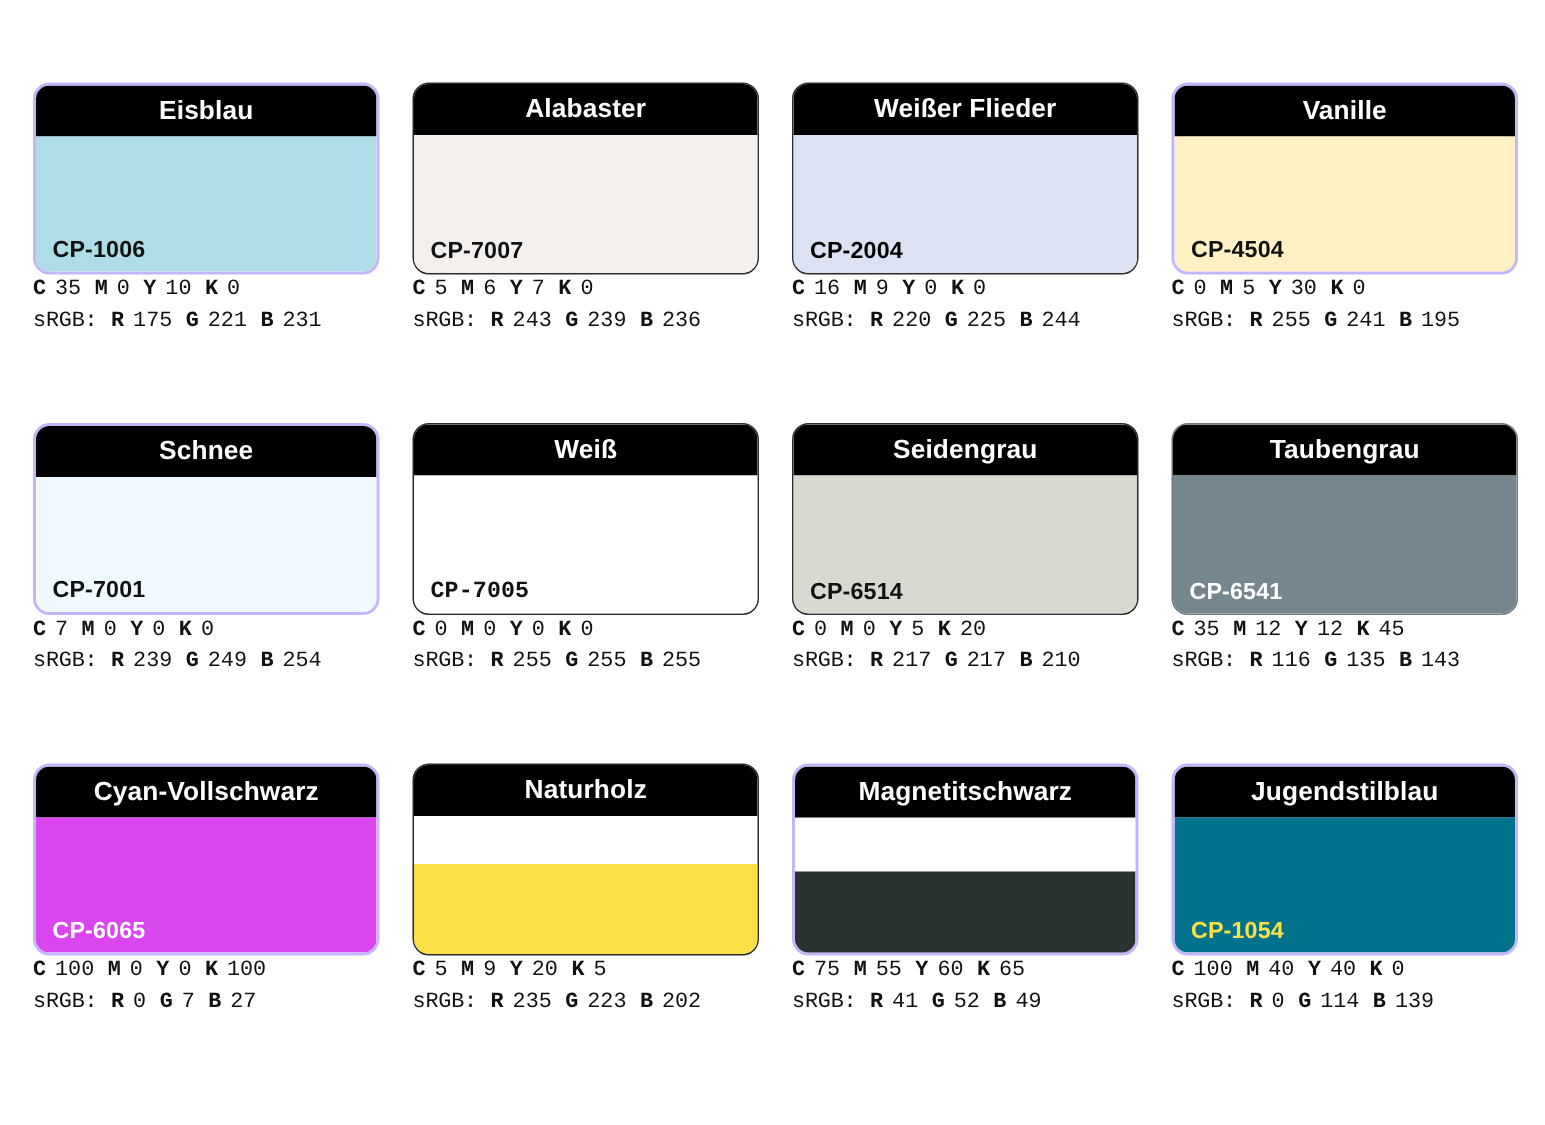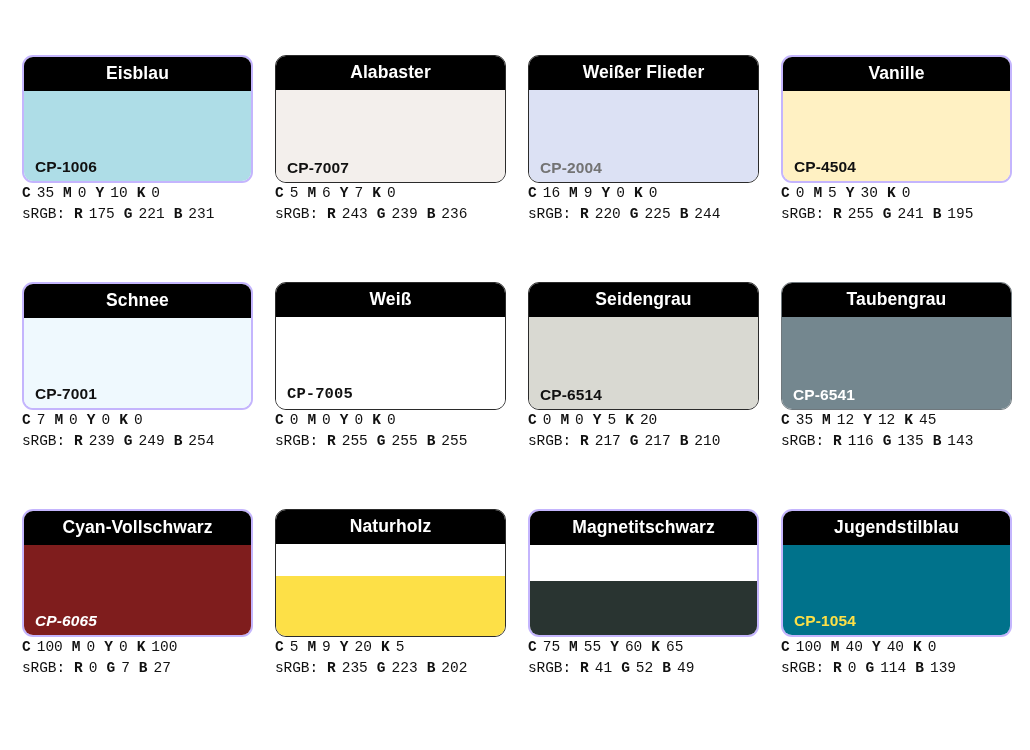--- a/index.html
+++ b/index.html
@@ -137,21 +137,21 @@
       </div>
       <div class="caption">
         <div class="caption-line"><span class="k">C</span><span class="sp"></span><span class="v">5</span><span class="gap"></span><span class="k">M</span><span class="sp"></span><span class="v">6</span><span class="gap"></span><span class="k">Y</span><span class="sp"></span><span class="v">7</span><span class="gap"></span><span class="k">K</span><span class="sp"></span><span class="v">0</span></div>
         <div class="caption-line"><span class="srgb-label">sRGB:</span><span class="gap"></span><span class="k">R</span><span class="sp"></span><span class="v">243</span><span class="gap"></span><span class="k">G</span><span class="sp"></span><span class="v">239</span><span class="gap"></span><span class="k">B</span><span class="sp"></span><span class="v">236</span></div>
       </div>
     </div>
     <div class="cell">
       <div class="card frame-thin">
         <div class="card-header">Weißer Flieder</div>
         <div class="card-body" style="background: rgb(220, 225, 244);">
-          <div class="card-code" style="color: #737373;">CP-2004</div>
+          <div class="card-code" style="color: #000000;">CP-2004</div>
         </div>
       </div>
       <div class="caption">
         <div class="caption-line"><span class="k">C</span><span class="sp"></span><span class="v">16</span><span class="gap"></span><span class="k">M</span><span class="sp"></span><span class="v">9</span><span class="gap"></span><span class="k">Y</span><span class="sp"></span><span class="v">0</span><span class="gap"></span><span class="k">K</span><span class="sp"></span><span class="v">0</span></div>
         <div class="caption-line"><span class="srgb-label">sRGB:</span><span class="gap"></span><span class="k">R</span><span class="sp"></span><span class="v">220</span><span class="gap"></span><span class="k">G</span><span class="sp"></span><span class="v">225</span><span class="gap"></span><span class="k">B</span><span class="sp"></span><span class="v">244</span></div>
       </div>
     </div>
     <div class="cell">
       <div class="card frame-heavy">
         <div class="card-header">Vanille</div>
@@ -208,21 +208,21 @@
         </div>
       </div>
       <div class="caption">
         <div class="caption-line"><span class="k">C</span><span class="sp"></span><span class="v">35</span><span class="gap"></span><span class="k">M</span><span class="sp"></span><span class="v">12</span><span class="gap"></span><span class="k">Y</span><span class="sp"></span><span class="v">12</span><span class="gap"></span><span class="k">K</span><span class="sp"></span><span class="v">45</span></div>
         <div class="caption-line"><span class="srgb-label">sRGB:</span><span class="gap"></span><span class="k">R</span><span class="sp"></span><span class="v">116</span><span class="gap"></span><span class="k">G</span><span class="sp"></span><span class="v">135</span><span class="gap"></span><span class="k">B</span><span class="sp"></span><span class="v">143</span></div>
       </div>
     </div>
     <div class="cell">
       <div class="card frame-heavy">
         <div class="card-header">Cyan-Vollschwarz</div>
-        <div class="card-body" style="background: #7f1d1d; font-style: italic;">
+        <div class="card-body" style="background: #d946ef;">
           <div class="card-code" style="color: rgb(255, 255, 255);">CP-6065</div>
         </div>
       </div>
       <div class="caption">
         <div class="caption-line"><span class="k">C</span><span class="sp"></span><span class="v">100</span><span class="gap"></span><span class="k">M</span><span class="sp"></span><span class="v">0</span><span class="gap"></span><span class="k">Y</span><span class="sp"></span><span class="v">0</span><span class="gap"></span><span class="k">K</span><span class="sp"></span><span class="v">100</span></div>
         <div class="caption-line"><span class="srgb-label">sRGB:</span><span class="gap"></span><span class="k">R</span><span class="sp"></span><span class="v">0</span><span class="gap"></span><span class="k">G</span><span class="sp"></span><span class="v">7</span><span class="gap"></span><span class="k">B</span><span class="sp"></span><span class="v">27</span></div>
       </div>
     </div>
     <div class="cell">
       <div class="card frame-thin">

